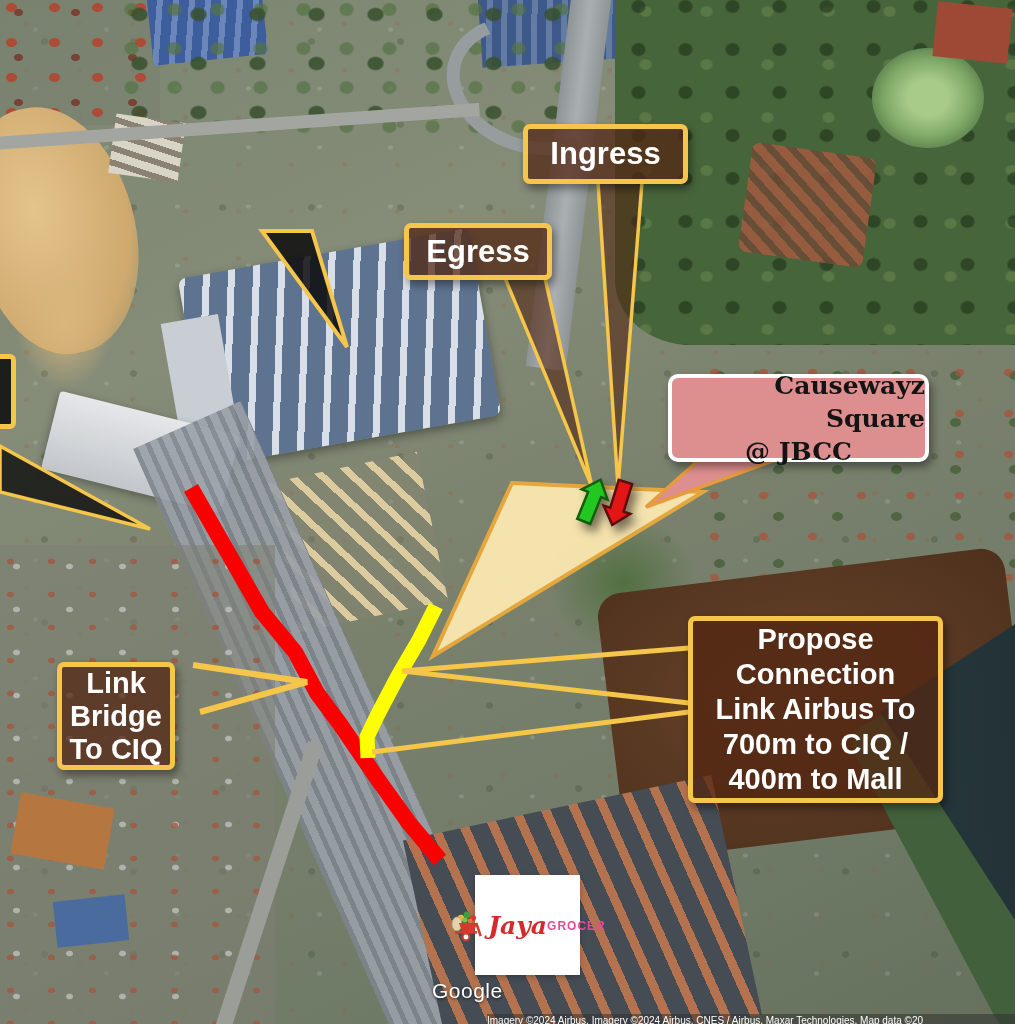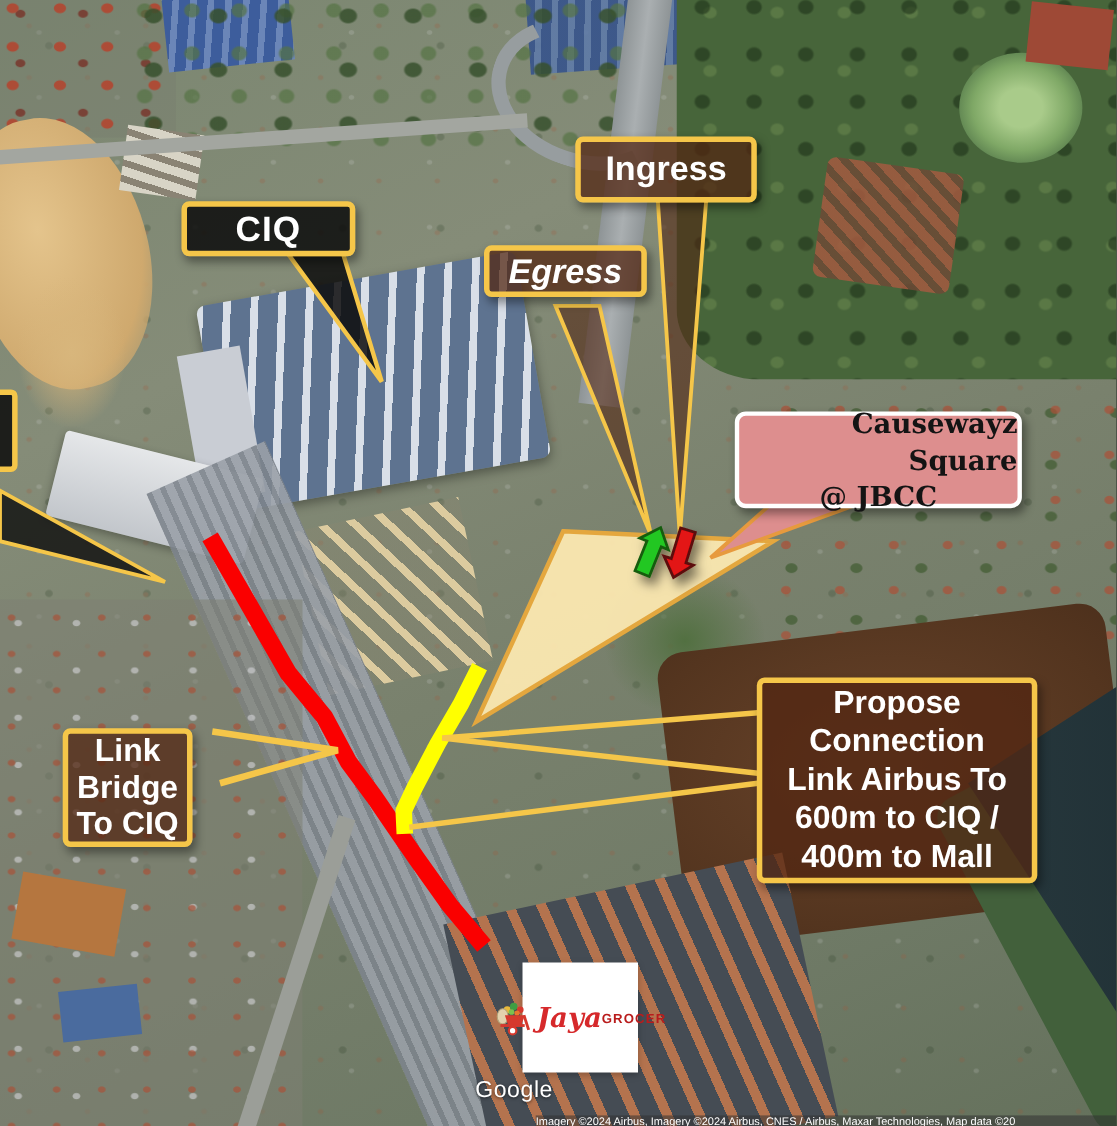--- a/index.html
+++ b/index.html
@@ -61,33 +61,33 @@
   
   #anno{position:absolute;left:0;top:0;z-index:5;}
   
   .box{position:absolute;z-index:10;border:5px solid #F5C649;border-radius:7px;color:#fff;font-weight:bold;
        text-align:right;display:flex;flex-direction:column;align-items:center;justify-content:center;
        box-shadow:3px 5px 9px rgba(0,0,0,.4);}
   .box.dark{background:rgba(82,38,18,.74);}
   .box.black{background:rgba(12,12,12,.86);}
   #ciq-box{left:165px;top:183px;width:158px;height:50px;font-size:32px;letter-spacing:1px;}
   #ingress-box{left:523px;top:124px;width:165px;height:60px;font-size:31px;}
-  #egress-box{left:440px;top:223px;width:148px;height:47px;font-size:31px;font-style:italic;}
+  #egress-box{left:404px;top:223px;width:148px;height:57px;font-size:31px;}
   #link-box{left:57px;top:662px;width:118px;height:108px;font-size:29px;line-height:33px;}
   #propose-box{left:688px;top:616px;width:255px;height:187px;font-size:29px;line-height:35px;}
   #cw-box{left:668px;top:374px;width:261px;height:88px;background:#DD8E8E;border:4px solid #ffffff;border-radius:10px;
           color:#141414;font-family:"DejaVu Serif",serif;font-size:25px;line-height:33px;font-weight:bold;}
   #edge-box{left:-40px;top:354px;width:56px;height:75px;background:rgba(12,12,12,.86);border:5px solid #F5C649;border-radius:6px;z-index:10;position:absolute;}
   
   #jaya-box{position:absolute;left:475px;top:875px;width:105px;height:100px;background:#fff;z-index:10;
             display:flex;align-items:center;justify-content:center;box-shadow:0 2px 6px rgba(0,0,0,.25);}
   .jaya-inner{display:flex;align-items:center;gap:3px;}
   .jaya-text{display:flex;flex-direction:row;align-items:center;line-height:1;}
   .jaya-title{color:#D6292B;font-family:"DejaVu Serif",serif;font-style:italic;font-weight:bold;font-size:25px;}
-  .jaya-sub{color:#b91c1c;font-weight:bold;font-size:12px;letter-spacing:1px;margin-top:1px;}
+  .jaya-sub{color:#ec4899;font-weight:bold;font-size:12px;letter-spacing:1px;margin-top:1px;}
   
   #google{position:absolute;left:396px;top:979px;z-index:10;color:#fff;font-size:21px;font-weight:500;
           letter-spacing:.5px;text-shadow:0 1px 3px rgba(0,0,0,.65);margin-left:36px;}
   #attr{position:absolute;left:487px;top:1014px;width:528px;height:10px;overflow:hidden;
         background:rgba(50,50,50,.55);z-index:10;}
   #attr span{display:block;color:#fff;font-size:10px;white-space:nowrap;transform:translateY(1px);}
 </style>
 </head>
 <body>
 
@@ -152,23 +152,20 @@
     <g filter="url(#ds)">
       <g transform="translate(592,501) rotate(22)">
         <polygon points="0,-23 14,-7 7,-7 7,22 -7,22 -7,-7 -14,-7" fill="#23C723" stroke="#155c10" stroke-width="2.5"></polygon>
       </g>
       <g transform="translate(619,503) rotate(197)">
         <polygon points="0,-23 14,-7 7,-7 7,22 -7,22 -7,-7 -14,-7" fill="#E31212" stroke="#5c1010" stroke-width="2.5"></polygon>
       </g>
     </g>
   </svg>
 
-  <div id="ciq-box" class="box black">
-    <span>CIQ</span>
-  </div>
 
   <div id="ingress-box" class="box dark">
     <span>Ingress</span>
   </div>
 
   <div id="egress-box" class="box dark">
     <span>Egress</span>
   </div>
 
   <div id="cw-box" class="box">
@@ -179,21 +176,21 @@
   <div id="link-box" class="box dark">
     <span>Link</span>
     <span>Bridge</span>
     <span>To CIQ</span>
   </div>
 
   <div id="propose-box" class="box dark">
     <span>Propose</span>
     <span>Connection</span>
     <span>Link Airbus To</span>
-    <span>600m to CIQ /</span>
+    <span>700m to CIQ /</span>
     <span>400m to Mall</span>
   </div>
 
   <div id="edge-box"></div>
 
   <div id="jaya-box">
     <div class="jaya-inner">
       <svg width="36" height="34" viewBox="0 0 36 34">
         <circle cx="12" cy="10" r="3.2" fill="#e8b93a"></circle>
         <circle cx="18" cy="7" r="3.4" fill="#3f9e43"></circle>

